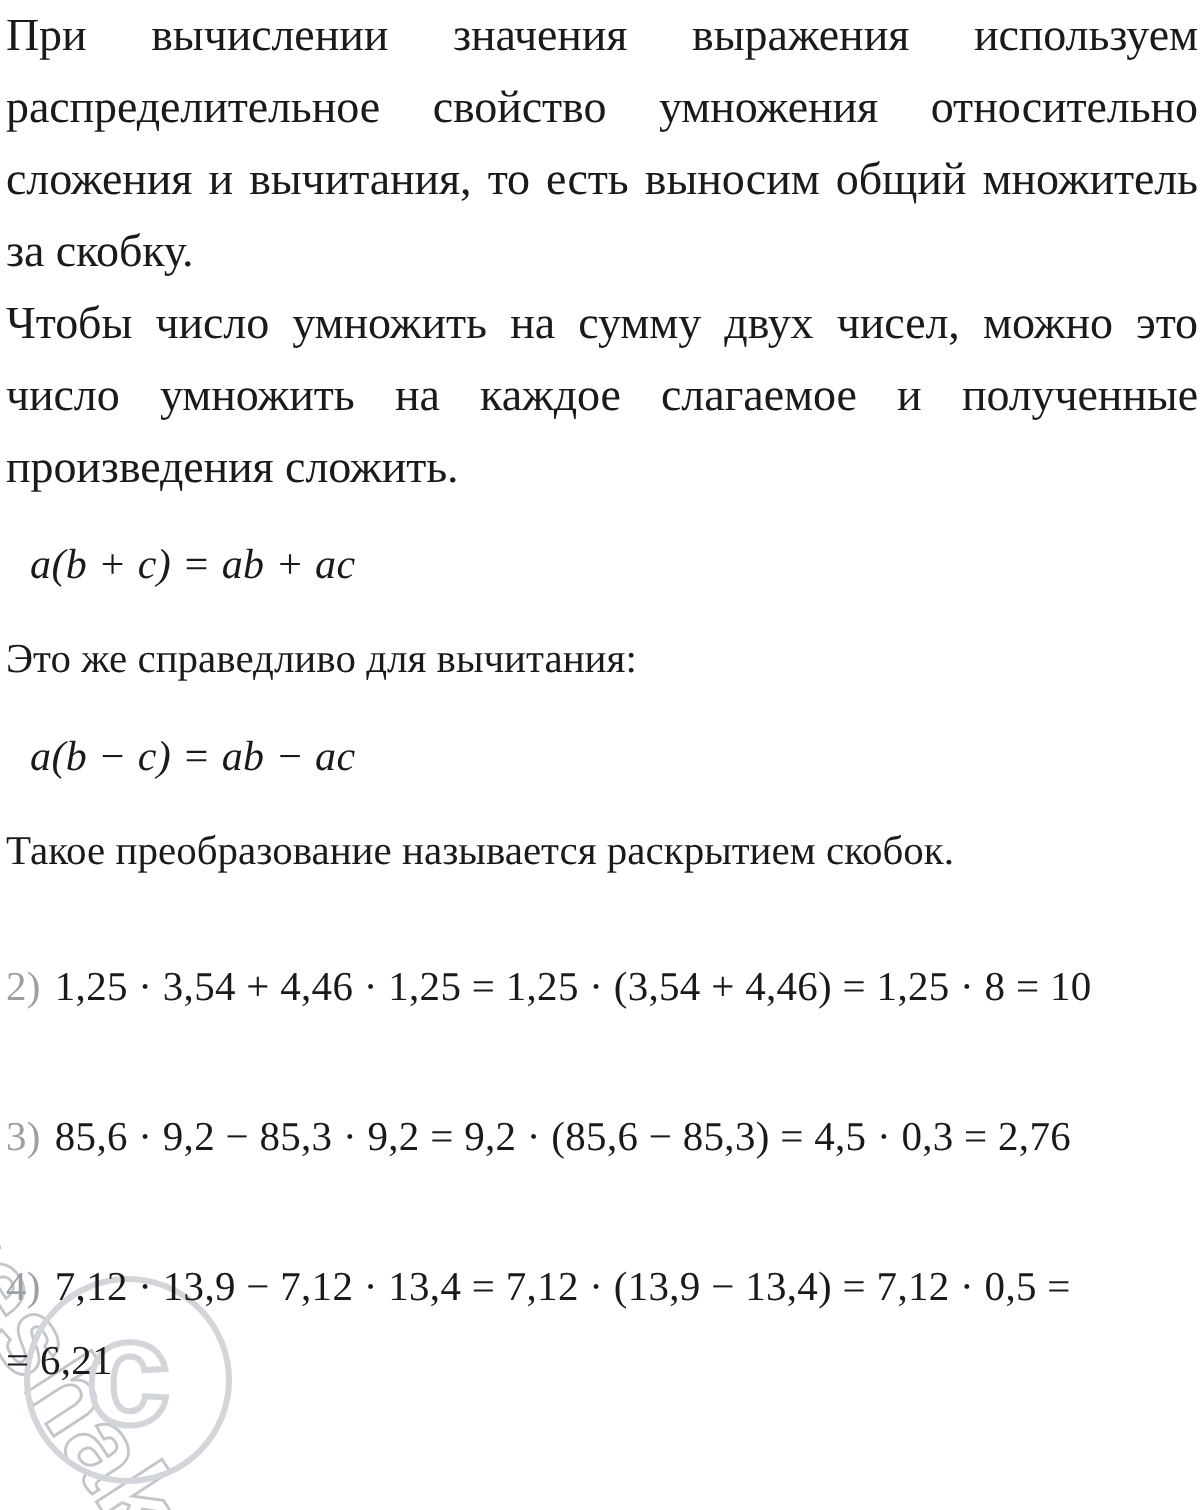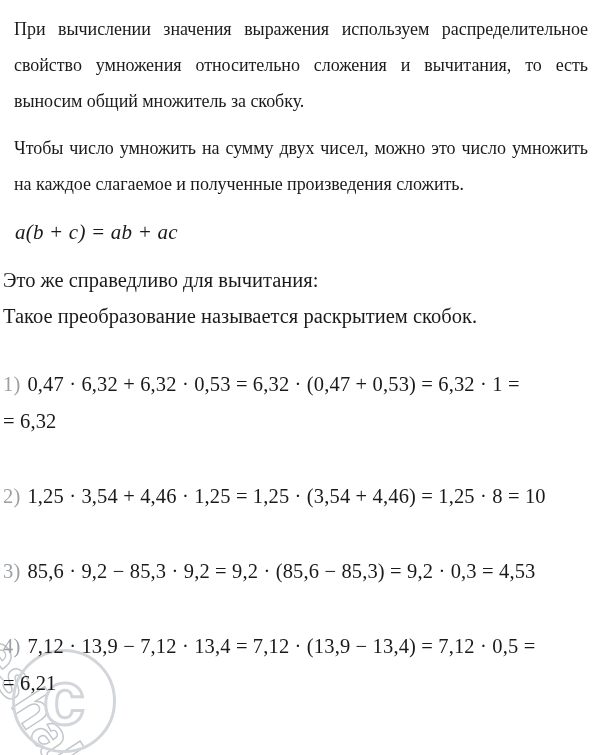--- a/index.html
+++ b/index.html
@@ -76,22 +76,22 @@
   }
 
   
   .content {
     position: relative;
     z-index: 10;
     padding: 0 3px;
   }
 
   p.para {
-    margin: 11px;
-    font-size: 18px;
+    margin: 0;
+    font-size: 23px;
     line-height: 36px;
     text-align: justify;
     text-justify: inter-word;
     letter-spacing: -0.05px;
   }
   p.para.last-justify {
     text-align-last: left;
   }
   p.plain {
     margin: 0;
@@ -142,33 +142,30 @@
 
     <p class="para last-justify">При вычислении значения выражения используем распределительное свойство умножения относительно сложения и вычитания, то есть выносим общий множитель за скобку.</p>
 
 
     <p class="para last-justify">Чтобы число умножить на сумму двух чисел, можно это число умножить на каждое слагаемое и полученные произведения сложить.</p>
 
     <p class="formula">a(b + c) = ab + ac</p>
 
     <p class="plain">Это же справедливо для вычитания:</p>
 
+    <p class="formula">a(b − c) = ab − ac</p>
 
     <p class="plain">Такое преобразование называется раскрытием скобок.</p>
 
     <div class="examples" id="examples-root">
         <div class="example">
-          <p class="ex-line"><span class="ex-num">1)</span><span>0,47 · 6,32 + 6,32 · 0,53 = 6,32 · (0,47 + 0,53) = 6,32 · 1 =</span></p>
-          <p class="ex-line"><span>= 6,32</span></p>
-        </div>
-        <div class="example">
           <p class="ex-line"><span class="ex-num">2)</span><span>1,25 · 3,54 + 4,46 · 1,25 = 1,25 · (3,54 + 4,46) = 1,25 · 8 = 10</span></p>
         </div>
         <div class="example">
-          <p class="ex-line"><span class="ex-num">3)</span><span>85,6 · 9,2 − 85,3 · 9,2 = 9,2 · (85,6 − 85,3) = 9,2 · 0,3 = 4,53</span></p>
+          <p class="ex-line"><span class="ex-num">3)</span><span>85,6 · 9,2 − 85,3 · 9,2 = 9,2 · (85,6 − 85,3) = 4,5 · 0,3 = 2,76</span></p>
         </div>
         <div class="example">
           <p class="ex-line"><span class="ex-num">4)</span><span>7,12 · 13,9 − 7,12 · 13,4 = 7,12 · (13,9 − 13,4) = 7,12 · 0,5 =</span></p>
           <p class="ex-line"><span>= 6,21</span></p>
         </div>
       </div>
 
   </div>
 </div>
 

